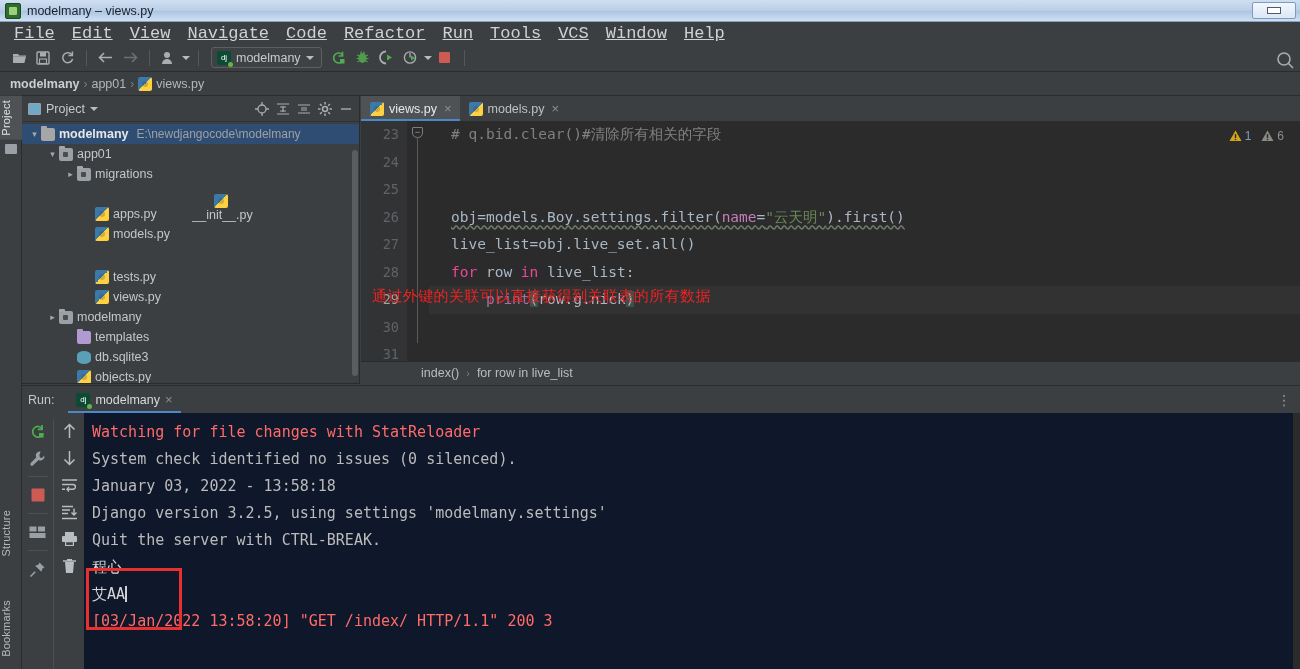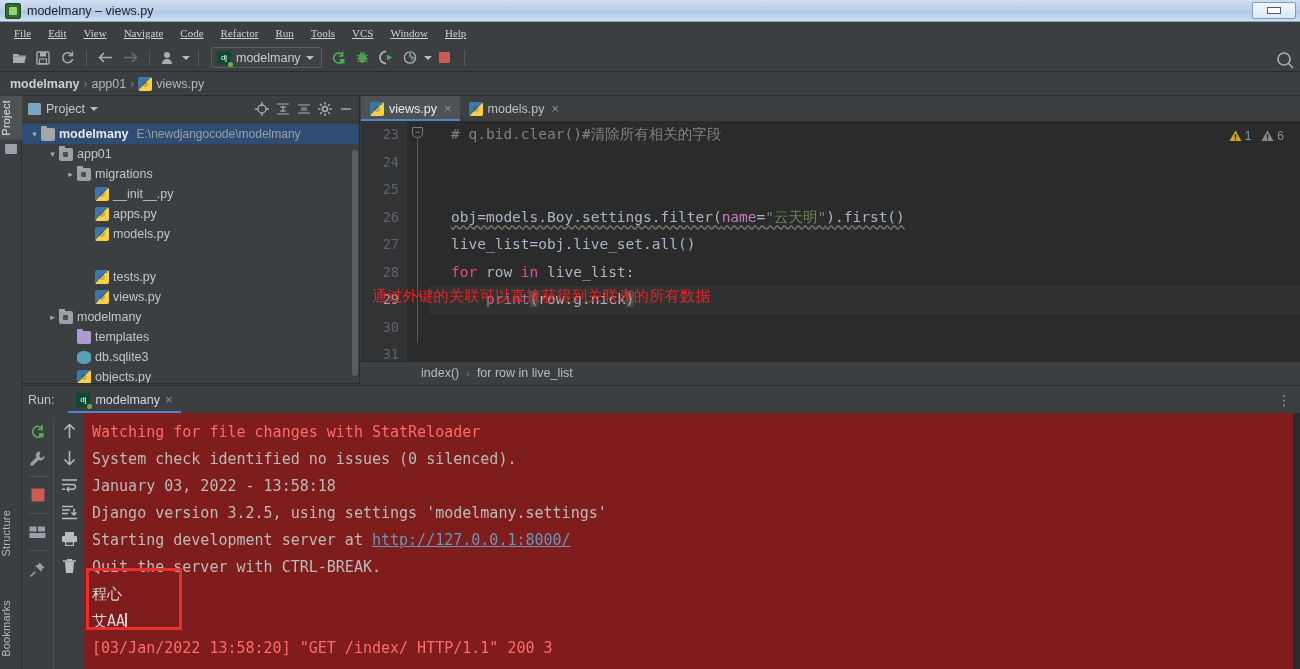--- a/index.html
+++ b/index.html
@@ -44,22 +44,22 @@
     display: flex; align-items: center; justify-content: center;
   }
   .win-btn .glyph { width: 14px; height: 7px; border: 1px solid #4b5b6b; background: #ffffff; }
 
   
   .menubar {
     height: 22px; background: #3c3f41; display: flex; align-items: center;
     padding-left: 6px; gap: 1px;
   }
   .menu-item {
-    padding: 2px 8px; font-size: 11px; color: #cfd2d4; cursor: default;
-    font-family: Liberation Serif, serif;
+    padding: 2px 8px; font-size: 17px; color: #cfd2d4; cursor: default;
+    font-family: Liberation Mono, monospace;
   }
   .menu-item .mn { text-decoration: underline; }
 
   
   .toolbar {
     height: 28px; background: #3c3f41; display: flex; align-items: center;
     padding-left: 8px; gap: 2px; border-bottom: 1px solid #2b2b2b;
     position: relative;
   }
   .tb-ico { width: 22px; height: 22px; display: flex; align-items: center; justify-content: center; }
@@ -230,21 +230,21 @@
   .run-menu-dots { position: absolute; right: 8px; top: 6px; color: #9a9ea1; font-size: 14px; letter-spacing: 1px; }
 
   .run-body { position: absolute; left: 0; top: 27px; right: 0; bottom: 0; background: #2b2b2b; display: flex; }
   .run-tools { width: 62px; background: #3c3f41; display: flex; padding-top: 6px; }
   .run-tools .col { width: 31px; display: flex; flex-direction: column; align-items: center; gap: 3px; }
   .run-tools .col.right { border-left: 1px solid #4d5052; }
   .rt-ico { width: 24px; height: 24px; display: flex; align-items: center; justify-content: center; }
   .rt-divider { width: 20px; height: 1px; background: #4d5052; margin: 3px 0; }
 
   .console {
-    flex: 1; position: relative; background: #7f1d1d; overflow: hidden;
+    flex: 1; position: relative; background: #0f172a; overflow: hidden;
     font-family: "DejaVu Sans Mono", monospace; font-size: 15px; padding: 6px 0 0 8px;
   }
   .cline { height: 27px; line-height: 27px; white-space: pre; }
   .c-red { color: #ff6b68; }
   .c-gray { color: #bbbbbb; }
   .c-link { color: #6897bb; text-decoration: underline; }
   .c-white { color: #d8d8d8; }
   .hlbox {
     position: absolute; left: 2px; top: 155px; width: 96px; height: 62px;
     border: 3px solid #e83030; pointer-events: none;
@@ -435,21 +435,21 @@
       <div class="trow" style="padding-left:24px;">
         <span class="arrow">▾</span>
         <span class="ficon folder mod"></span>
         <span class="tlabel">app01</span>
       </div>
       <div class="trow" style="padding-left:42px;">
         <span class="arrow">▸</span>
         <span class="ficon folder mod"></span>
         <span class="tlabel">migrations</span>
       </div>
-      <div class="trow" style="padding-left:60px;">
+      <div class="trow" style="padding-left:60px;flex-direction:column;">
         <span class="arrow none">▸</span>
         <span class="ficon py"></span>
         <span class="tlabel">__init__.py</span>
       </div>
       <div class="trow" style="padding-left:60px;">
         <span class="arrow none">▸</span>
         <span class="ficon py"></span>
         <span class="tlabel">apps.py</span>
       </div>
       <div class="trow" style="padding-left:60px;">
@@ -655,21 +655,20 @@
               </svg>
           </div>
         </div>
       </div>
 
       <div class="console">
         <div class="cline c-red">Watching for file changes with StatReloader</div>
         <div class="cline c-gray">System check identified no issues (0 silenced).</div>
         <div class="cline c-gray">January 03, 2022 - 13:58:18</div>
         <div class="cline c-gray">Django version 3.2.5, using settings 'modelmany.settings'</div>
-        <div class="cline c-gray"><span>Starting development server at </span><span class="c-link">http://127.0.0.1:8000/</span></div>
         <div class="cline c-gray">Quit the server with CTRL-BREAK.</div>
         <div class="cline c-white">程心</div>
         <div class="cline c-white"><span>艾AA</span><span class="caret-bar"></span></div>
         <div class="cline c-red">[03/Jan/2022 13:58:20] "GET /index/ HTTP/1.1" 200 3</div>
 
         <div class="hlbox"></div>
         <div class="run-vscroll"></div>
       </div>
     </div>
   </div>

